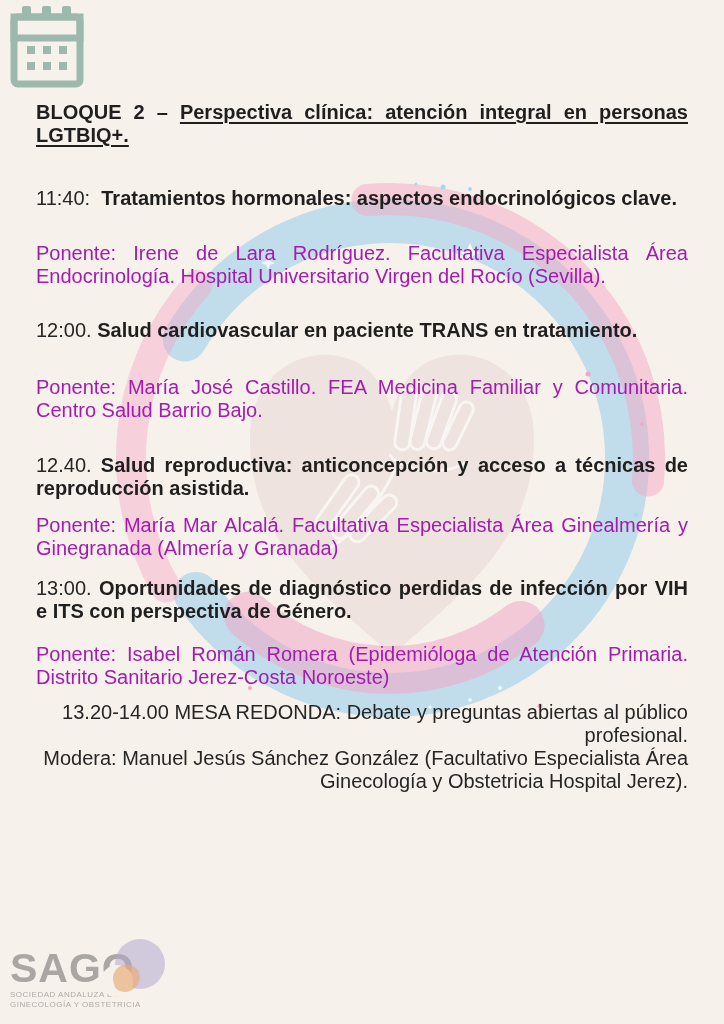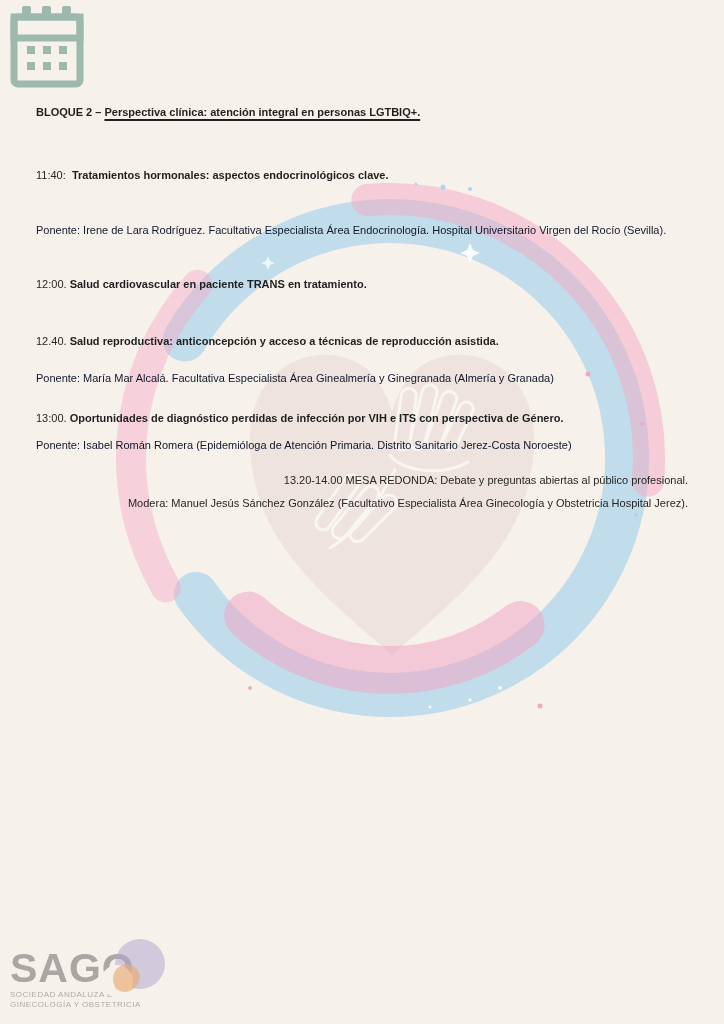--- a/index.html
+++ b/index.html
@@ -9,30 +9,30 @@
     background:#f7f1eb;
     overflow:hidden;
     font-family:"Liberation Sans", sans-serif;
     color:#262626;
   }
   .watermark{position:absolute;left:0;top:0;z-index:0;}
   .cal{position:absolute;left:10px;top:6px;z-index:2;}
   .content{
     position:absolute;left:36px;top:101px;width:652px;z-index:1;
   }
-  .line{margin:0;font-size:11px;line-height:23px;text-align:justify;}
+  .line{margin:0;font-size:20px;line-height:23px;text-align:justify;}
   .left{text-align:right;}
   .keep{white-space:pre-wrap;}
   .bold{font-weight:bold;color:#1f1f1f;}
   .title{font-weight:bold;color:#1f1f1f;}
   .underline{text-decoration:underline;text-decoration-thickness:1.5px;text-underline-offset:3px;}
-  .speaker{color:#0f172a;}
+  .speaker{color:#a21caf;}
   .mb40{margin-bottom:40px;} .mb35{margin-bottom:14px;} .mb34{margin-bottom:34px;}
   .mb32{margin-bottom:32px;} .mb31{margin-bottom:31px;} .mb30{margin-bottom:30px;}
-  .mb28{margin-bottom:28px;} .mb17{margin-bottom:17px;} .mb14{margin-bottom:4px;}
+  .mb28{margin-bottom:28px;} .mb17{margin-bottom:17px;} .mb14{margin-bottom:20px;}
   .mb12{margin-bottom:12px;} .mb0{margin-bottom:0;}
   .sago{position:absolute;left:10px;top:948px;z-index:1;}
   .sago-name{font-size:41px;font-weight:bold;color:#9c9a98;letter-spacing:1px;line-height:40px;opacity:.85;}
   .sago-sub{font-size:8px;color:#a5a3a1;letter-spacing:.5px;line-height:10px;margin-top:2px;opacity:.9;}
   .sago-mark{position:absolute;left:102px;top:934px;z-index:1;}
 </style>
 </head>
 <body>
 
 <div class="page">
@@ -96,20 +96,21 @@
   </svg>
 
   <div class="content">
 
     <h1 class="line title mb40"><span class="keep">BLOQUE 2 – </span><span class="underline">Perspectiva clínica: atención integral en personas LGTBIQ+.</span></h1>
 
     <div class="line mb32"><span class="keep">11:40:  </span><span class="bold keep">Tratamientos hormonales: aspectos endocrinológicos clave.</span></div>
     <p class="line speaker mb31">Ponente: Irene de Lara Rodríguez. Facultativa Especialista Área Endocrinología. Hospital Universitario Virgen del Rocío (Sevilla).</p>
 
     <div class="line mb34"><span class="keep">12:00. </span><span class="bold keep">Salud cardiovascular en paciente TRANS en tratamiento.</span></div>
+    <p class="line speaker mb32">Ponente: María José Castillo. FEA Medicina Familiar y Comunitaria. Centro Salud Barrio Bajo.</p>
 
 
     <div class="line mb35"><span class="keep">12.40. </span><span class="bold keep">Salud reproductiva: anticoncepción y acceso a técnicas de reproducción asistida.</span></div>
     <p class="line speaker mb17">Ponente: María Mar Alcalá. Facultativa Especialista Área Ginealmería y Ginegranada (Almería y Granada)</p>
 
     <div class="line mb14"><span class="keep">13:00. </span><span class="bold keep">Oportunidades de diagnóstico perdidas de infección por VIH e ITS con perspectiva de Género.</span></div>
     <p class="line speaker mb12">Ponente: Isabel Román Romera (Epidemióloga de Atención Primaria. Distrito Sanitario Jerez-Costa Noroeste)</p>
 
     <p class="line left mb0">13.20-14.00 MESA REDONDA: Debate y preguntas abiertas al público profesional.</p>
     <p class="line left mb0">Modera: Manuel Jesús Sánchez González (Facultativo Especialista Área Ginecología y Obstetricia Hospital Jerez).</p>

